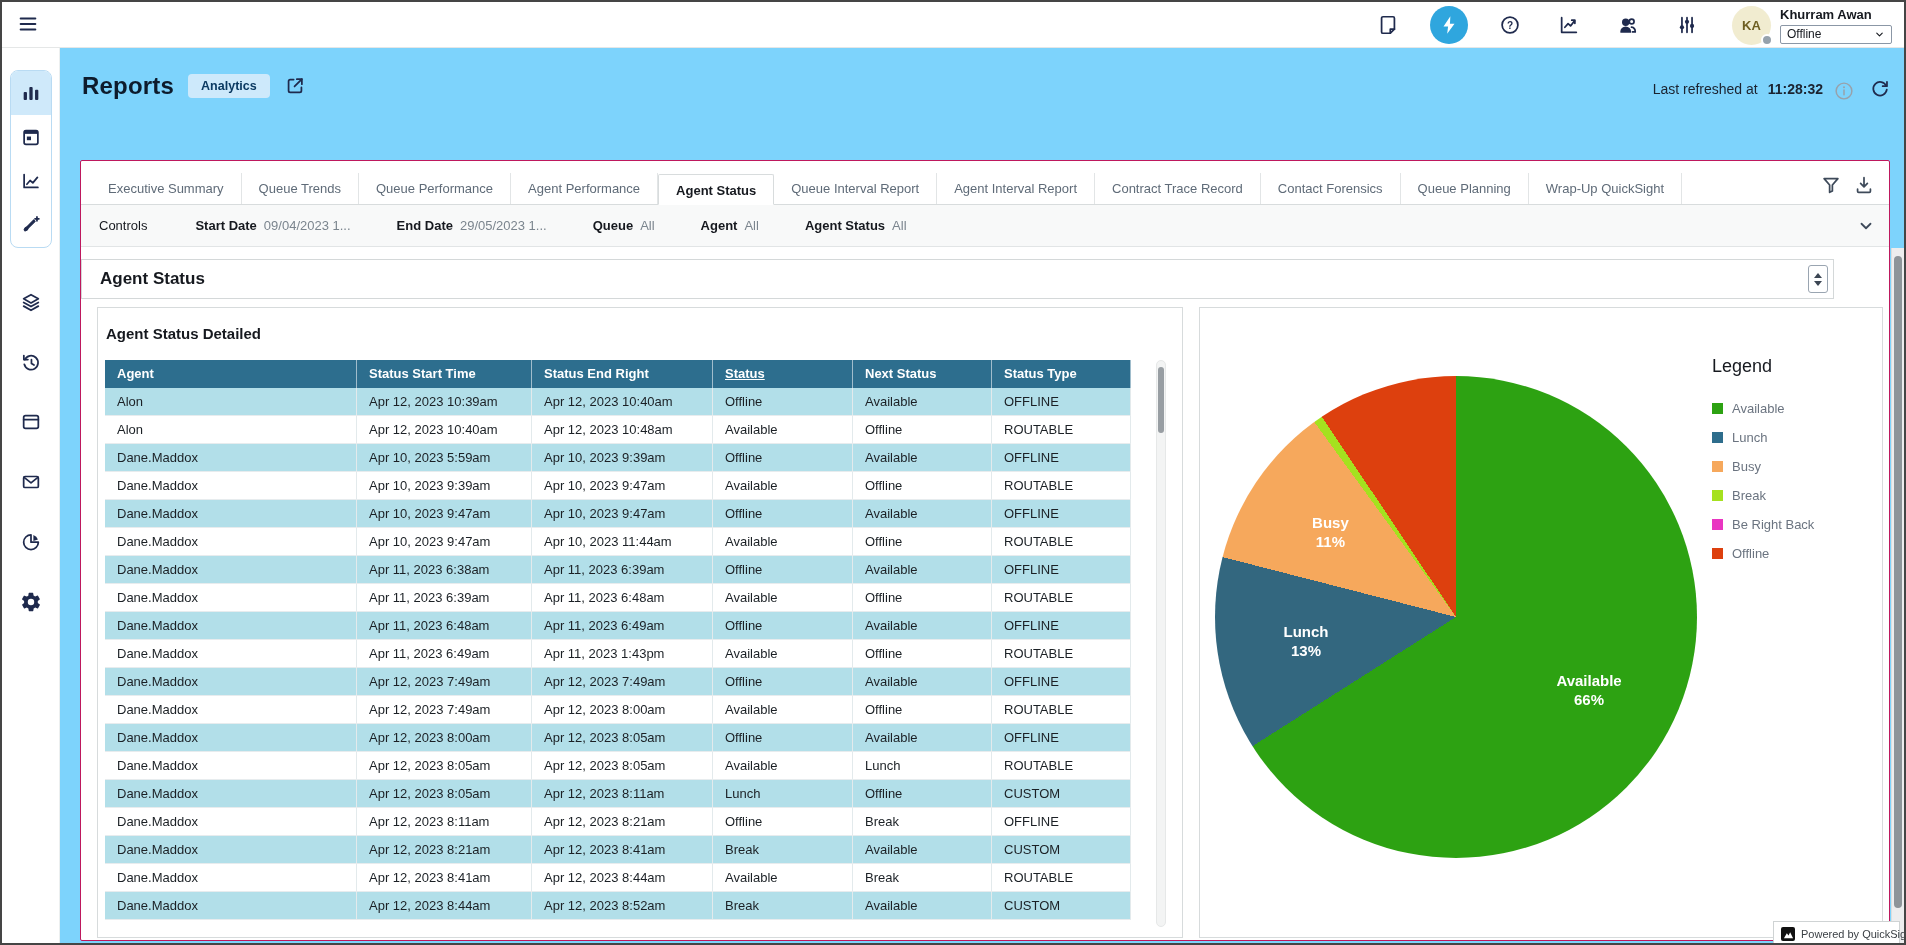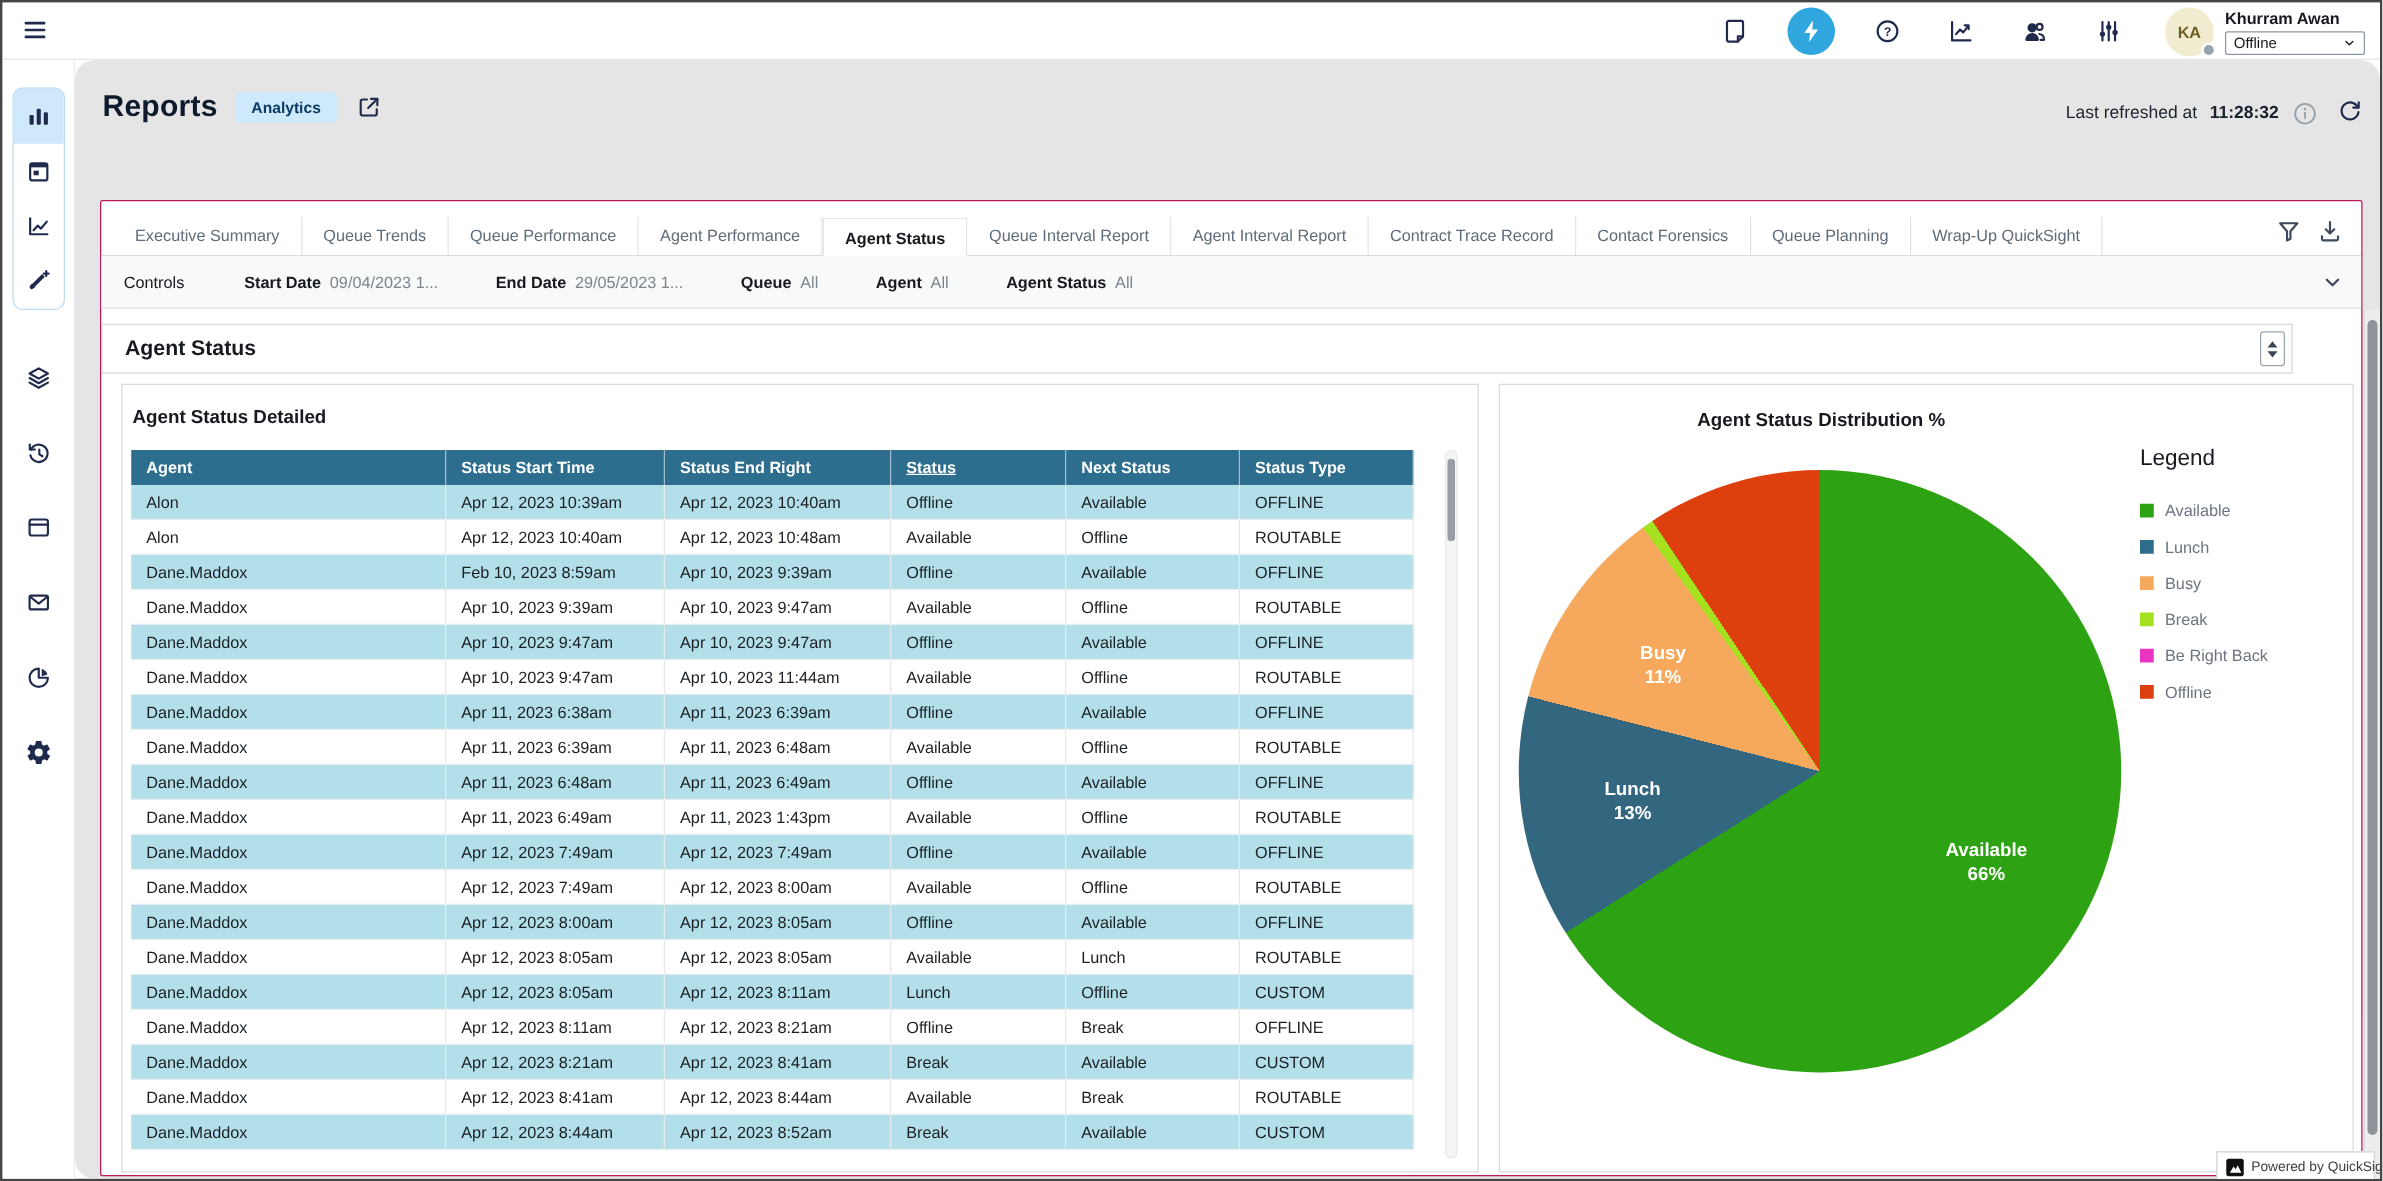--- a/index.html
+++ b/index.html
@@ -36,21 +36,21 @@
              border-right:1px solid #ecefef; z-index:5; }
   .side-group { position:absolute; left:8px; top:22px; width:42px; border:1px solid #b9dbf3;
                 border-radius:8px; background:#fff; overflow:hidden; }
   .side-group .sg-item { width:100%; height:44px; display:flex; align-items:center;
                          justify-content:center; color:#1f2a4d; cursor:pointer; }
   .side-group .sg-item.active { background:#cfe9fa; }
   .sg-item svg, .side-icon svg { width:22px; height:22px; }
   .side-icon { position:absolute; left:18px; width:22px; height:22px; color:#1f2a4d; cursor:pointer; }
 
   
-  .main { position:absolute; left:58px; top:46px; right:0; bottom:0; background:#e5e5e5;border-radius:16px; }
+  .main { position:absolute; left:58px; top:46px; right:0; bottom:0; background:#7dd3fc; }
   .page-header { position:absolute; left:22px; top:24px; display:flex; align-items:center; gap:14px; }
   .page-title { font-size:24px; font-weight:700; color:#0d1b2c; letter-spacing:.2px; }
   .badge { background:#cde9fb; color:#0b3a62; font-size:12.5px; font-weight:700;
            padding:5px 13px; border-radius:4px; }
   .ext-link { width:22px; height:22px; color:#1f2a4d; cursor:pointer; }
   .refresh-cluster { position:absolute; right:14px; top:30px; display:flex; align-items:center;
                      gap:10px; font-size:14px; color:#1b2330; }
   .refresh-cluster .time { font-weight:700; }
   .icon-info { width:18px; height:18px; color:#98a1aa; }
   .icon-refresh { width:21px; height:21px; color:#1f2a4d; cursor:pointer; margin-left:8px; }
@@ -373,21 +373,21 @@
               <div class="tr">
                 <div class="td" style="width: 252px;">Alon</div>
                 <div class="td" style="width: 175px;">Apr 12, 2023 10:40am</div>
                 <div class="td" style="width: 181px;">Apr 12, 2023 10:48am</div>
                 <div class="td" style="width: 140px;">Available</div>
                 <div class="td" style="width: 139px;">Offline</div>
                 <div class="td" style="width: 139px;">ROUTABLE</div>
               </div>
               <div class="tr" style="background: rgb(178, 223, 233);">
                 <div class="td" style="width: 252px;">Dane.Maddox</div>
-                <div class="td" style="width: 175px;">Feb 10, 2023 8:59am</div>
+                <div class="td" style="width: 175px;">Apr 10, 2023 5:59am</div>
                 <div class="td" style="width: 181px;">Apr 10, 2023 9:39am</div>
                 <div class="td" style="width: 140px;">Offline</div>
                 <div class="td" style="width: 139px;">Available</div>
                 <div class="td" style="width: 139px;">OFFLINE</div>
               </div>
               <div class="tr">
                 <div class="td" style="width: 252px;">Dane.Maddox</div>
                 <div class="td" style="width: 175px;">Apr 10, 2023 9:39am</div>
                 <div class="td" style="width: 181px;">Apr 10, 2023 9:47am</div>
                 <div class="td" style="width: 140px;">Available</div>
@@ -516,21 +516,20 @@
               </div>
               <div class="tr" style="height: 30px;"></div>
             </div>
         </div>
         <div class="tbl-scroll">
           <div class="thumb"></div>
         </div>
       </section>
 
       <section class="chart-panel">
-        <div class="cp-title">Agent Status Distribution %</div>
         <div class="pie" id="pie" style="background: conic-gradient(rgb(45, 162, 18) 0deg, rgb(45, 162, 18) 237.6deg, rgb(51, 103, 127) 237.6deg, rgb(51, 103, 127) 284.4deg, rgb(246, 168, 92) 284.4deg, rgb(246, 168, 92) 324deg, rgb(165, 225, 31) 324deg, rgb(165, 225, 31) 326.16deg, rgb(221, 64, 14) 326.16deg, rgb(221, 64, 14) 360deg);"></div>
         <div id="pie-labels">
             <div class="pie-label" style="left: 389.05px; top: 382.145px;">
               <div>Available</div>
               <div>66%</div>
             </div>
             <div class="pie-label" style="left: 106.039px; top: 332.751px;">
               <div>Lunch</div>
               <div>13%</div>
             </div>

